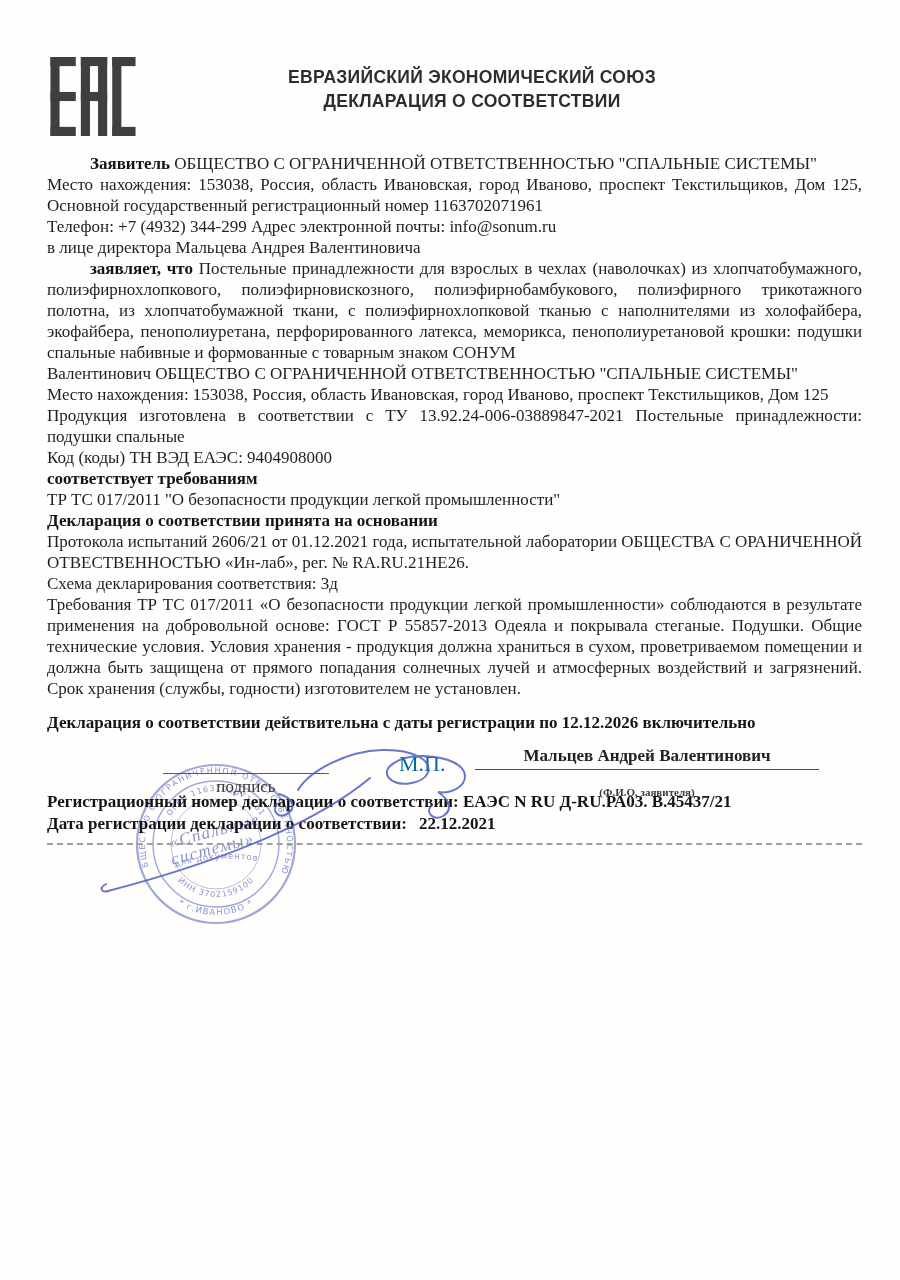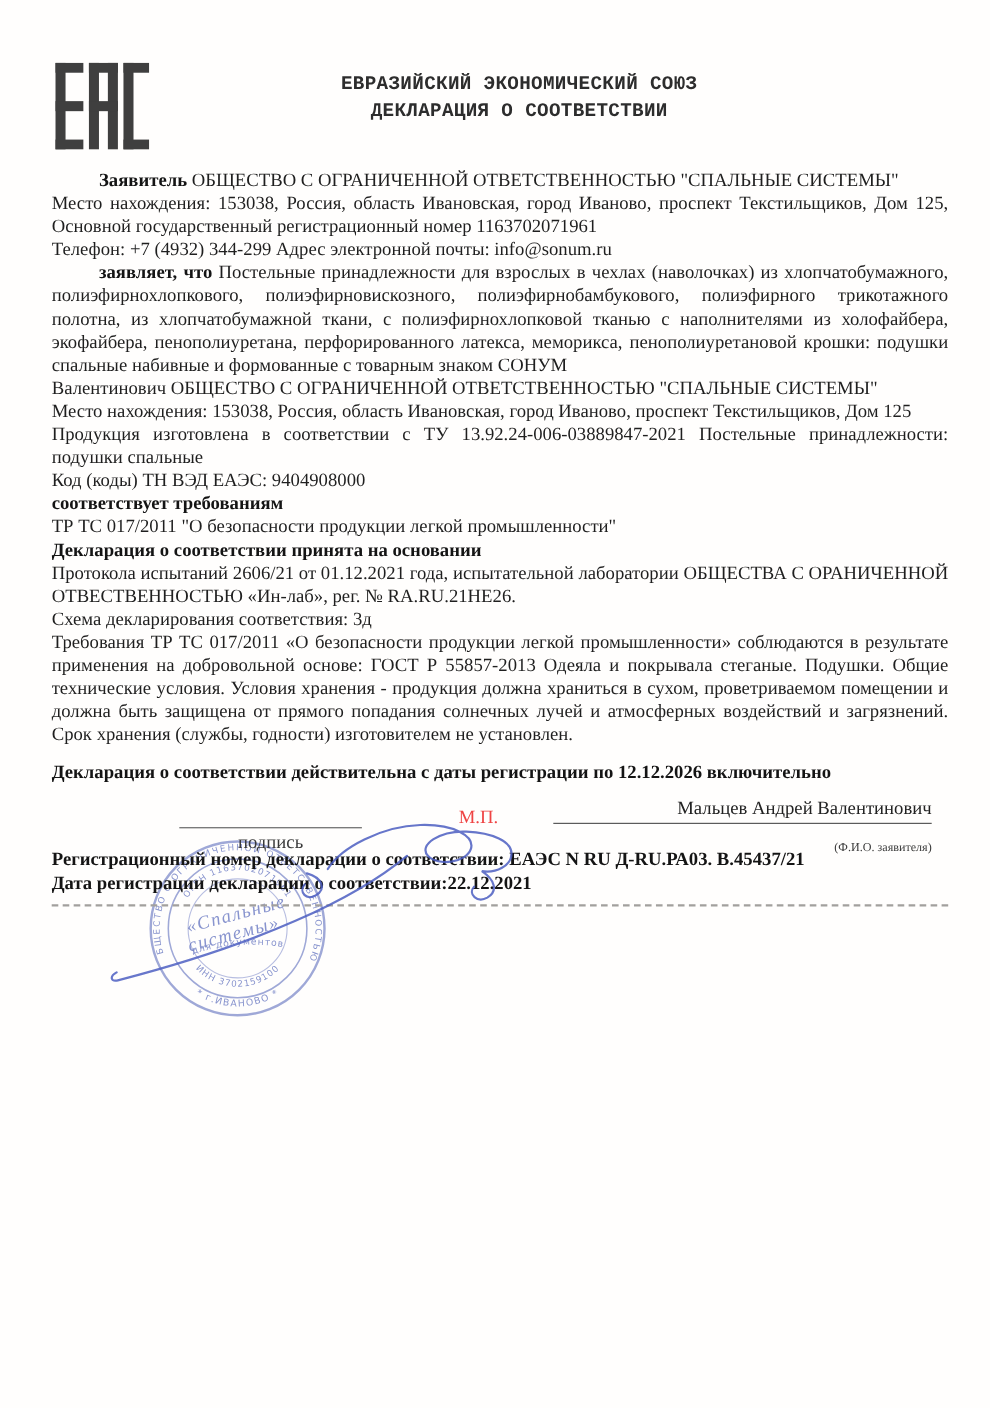--- a/index.html
+++ b/index.html
@@ -5,42 +5,42 @@
   html,body { margin:0; padding:0; background:#ffffff; }
   .page {
     position:relative; width:900px; height:1280px; background:#fffefd;
     overflow:hidden; font-family:"Liberation Serif", serif; color:#1f1f1f;
   }
   
   .header { display:flex; padding:57px 0 0 50px; position:relative; z-index:1; }
   .eac-logo { width:86px; height:79px; flex:0 0 auto; }
   .title-wrap {
     flex:1; text-align:center; padding:8px 92px 0 0;
-    font-family:Liberation Mono, monospace; font-weight:bold;
+    font-family:Liberation Sans, sans-serif; font-weight:bold;
     font-size:17.5px; line-height:24px; letter-spacing:0.3px; color:#2d2d2d;
   }
   
   .content {
     position:relative; z-index:1; margin:17px 38px 0 47px;
     font-size:17px; line-height:21px;
   }
   .content p { margin:0; text-align:justify; }
   .bold { font-weight:bold; color:#141414;margin-left:43px; }
   .validity { margin-top:13px !important; }
   
   .sig-row { position:relative; height:58px; }
-  .mp { position:absolute; left:370px; top:20px; font-size:17px; color:#ef4444; }
+  .mp { position:absolute; left:352px; top:20px; font-size:22px; color:#0369a1; }
   .sign-line { position:absolute; left:116px; top:40px; width:166px; border-bottom:1.6px solid #5a5a5a; }
   .sign-caption { position:absolute; left:116px; top:43px; width:166px; text-align:center; font-size:17px; color:#3a3a3a; }
-  .fio-block { position:absolute; left:456px; top:12px; width:344px; text-align:right; }
+  .fio-block { position:absolute; left:428px; top:12px; width:344px; text-align:center;font-weight:bold; }
   .fio-name { display:block; font-size:17px; line-height:22px; border-bottom:1.3px solid #4a4a4a; padding-bottom:2px; color:#222; }
   .fio-caption { display:block; font-size:11px; color:#3a3a3a; margin-top:12px; }
   
   .reg p { line-height:21.5px; }
-  .reg-date-value { }
+  .reg-date-value { margin-left:12px; }
   .dashed-sep { margin-top:9px; border-top:2px dashed #a2a09d; height:0; }
   
   .stamp-layer { position:absolute; left:118px; top:750px; z-index:0; pointer-events:none; }
   .sign-layer  { position:absolute; left:60px;  top:738px; z-index:2; pointer-events:none; }
 </style>
 </head>
 <body>
 
 <div class="page">
 
@@ -100,20 +100,21 @@
     <div class="title-wrap">
       <div>ЕВРАЗИЙСКИЙ ЭКОНОМИЧЕСКИЙ СОЮЗ</div>
       <div>ДЕКЛАРАЦИЯ О СООТВЕТСТВИИ</div>
     </div>
   </div>
 
   <div class="content">
     <p><b class="bold">Заявитель</b> <span>ОБЩЕСТВО С ОГРАНИЧЕННОЙ ОТВЕТСТВЕННОСТЬЮ "СПАЛЬНЫЕ СИСТЕМЫ"</span></p>
     <p>Место нахождения: 153038, Россия, область Ивановская, город Иваново, проспект Текстильщиков, Дом 125, Основной государственный регистрационный номер 1163702071961</p>
     <p>Телефон: +7 (4932) 344-299 Адрес электронной почты: info@sonum.ru</p>
+    <p>в лице директора Мальцева Андрея Валентиновича</p>
 
     <p><b class="bold">заявляет, что</b> <span>Постельные принадлежности для взрослых в чехлах (наволочках) из хлопчатобумажного, полиэфирнохлопкового, полиэфирновискозного, полиэфирнобамбукового, полиэфирного трикотажного полотна, из хлопчатобумажной ткани, с полиэфирнохлопковой тканью с наполнителями из холофайбера, экофайбера, пенополиуретана, перфорированного латекса, меморикса, пенополиуретановой крошки: подушки спальные набивные и формованные с товарным знаком СОНУМ</span></p>
 
     <p><span>Валентинович</span> <span>ОБЩЕСТВО С ОГРАНИЧЕННОЙ ОТВЕТСТВЕННОСТЬЮ "СПАЛЬНЫЕ СИСТЕМЫ"</span></p>
     <p>Место нахождения: 153038, Россия, область Ивановская, город Иваново, проспект Текстильщиков, Дом 125</p>
     <p>Продукция изготовлена в соответствии с ТУ 13.92.24-006-03889847-2021 Постельные принадлежности: подушки спальные</p>
     <p>Код (коды) ТН ВЭД ЕАЭС: 9404908000</p>
 
     <p class="bold">соответствует требованиям</p>
     <p>ТР ТС 017/2011 "О безопасности продукции легкой промышленности"</p>

